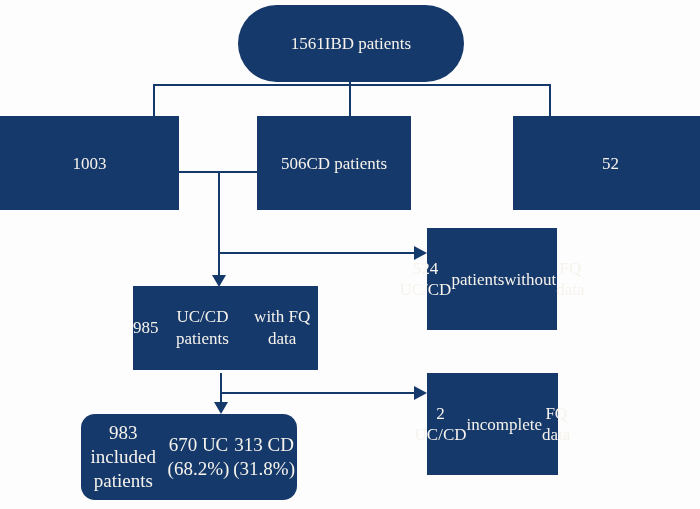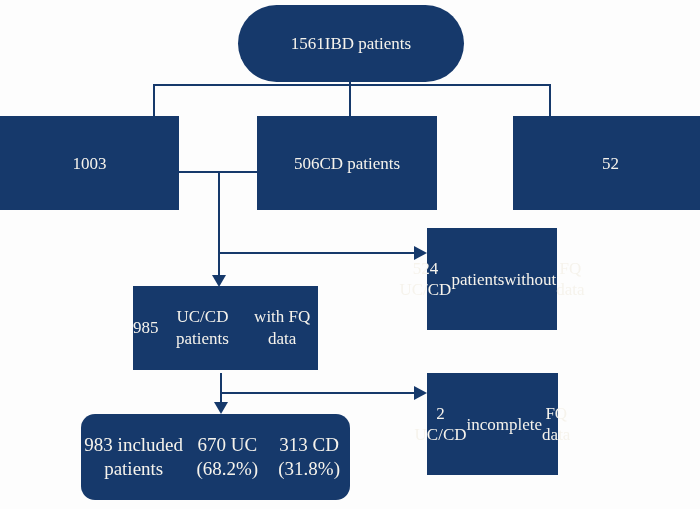--- a/index.html
+++ b/index.html
@@ -28,26 +28,26 @@
     justify-content: center;
     text-align: center;
     font-size: 17px;
     line-height: 21px;
     box-sizing: border-box;
   }
   .node .line { display: block; }
 
   .node-total     { left: 238px; top: 5px;   width: 226px; height: 77px; border-radius: 39px; }
   .node-uc        { left: 0px;   top: 116px; width: 179px; height: 94px; }
-  .node-cd        { left: 257px; top: 116px; width: 180px; height: 94px; }
+  .node-cd        { left: 257px; top: 116px; width: 154px; height: 94px; }
   .node-ibdu      { left: 513px; top: 116px; width: 187px; height: 94px; padding-left: 8px; }
   .node-fq        { left: 133px; top: 286px; width: 185px; height: 84px; line-height: 22px; }
   .node-nofq      { left: 427px; top: 228px; width: 130px; height: 102px; line-height: 21px; }
   .node-incomplete{ left: 427px; top: 373px; width: 131px; height: 102px; line-height: 21px; }
-  .node-included  { left: 81px;  top: 414px; width: 269px; height: 86px; border-radius: 14px;
+  .node-included  { left: 81px;  top: 414px; width: 216px; height: 86px; border-radius: 14px;
                     font-size: 19px; line-height: 24px; align-items: center; }
 
   .conn {
     position: absolute;
     background: var(--navy);
   }
   
   .c-top-h   { left: 153px; top: 84px;  width: 398px; height: 2px; }
   .c-top-v1  { left: 153px; top: 84px;  width: 2px;  height: 33px; }
   .c-top-v2  { left: 349px; top: 80px;  width: 2px;  height: 37px; }

